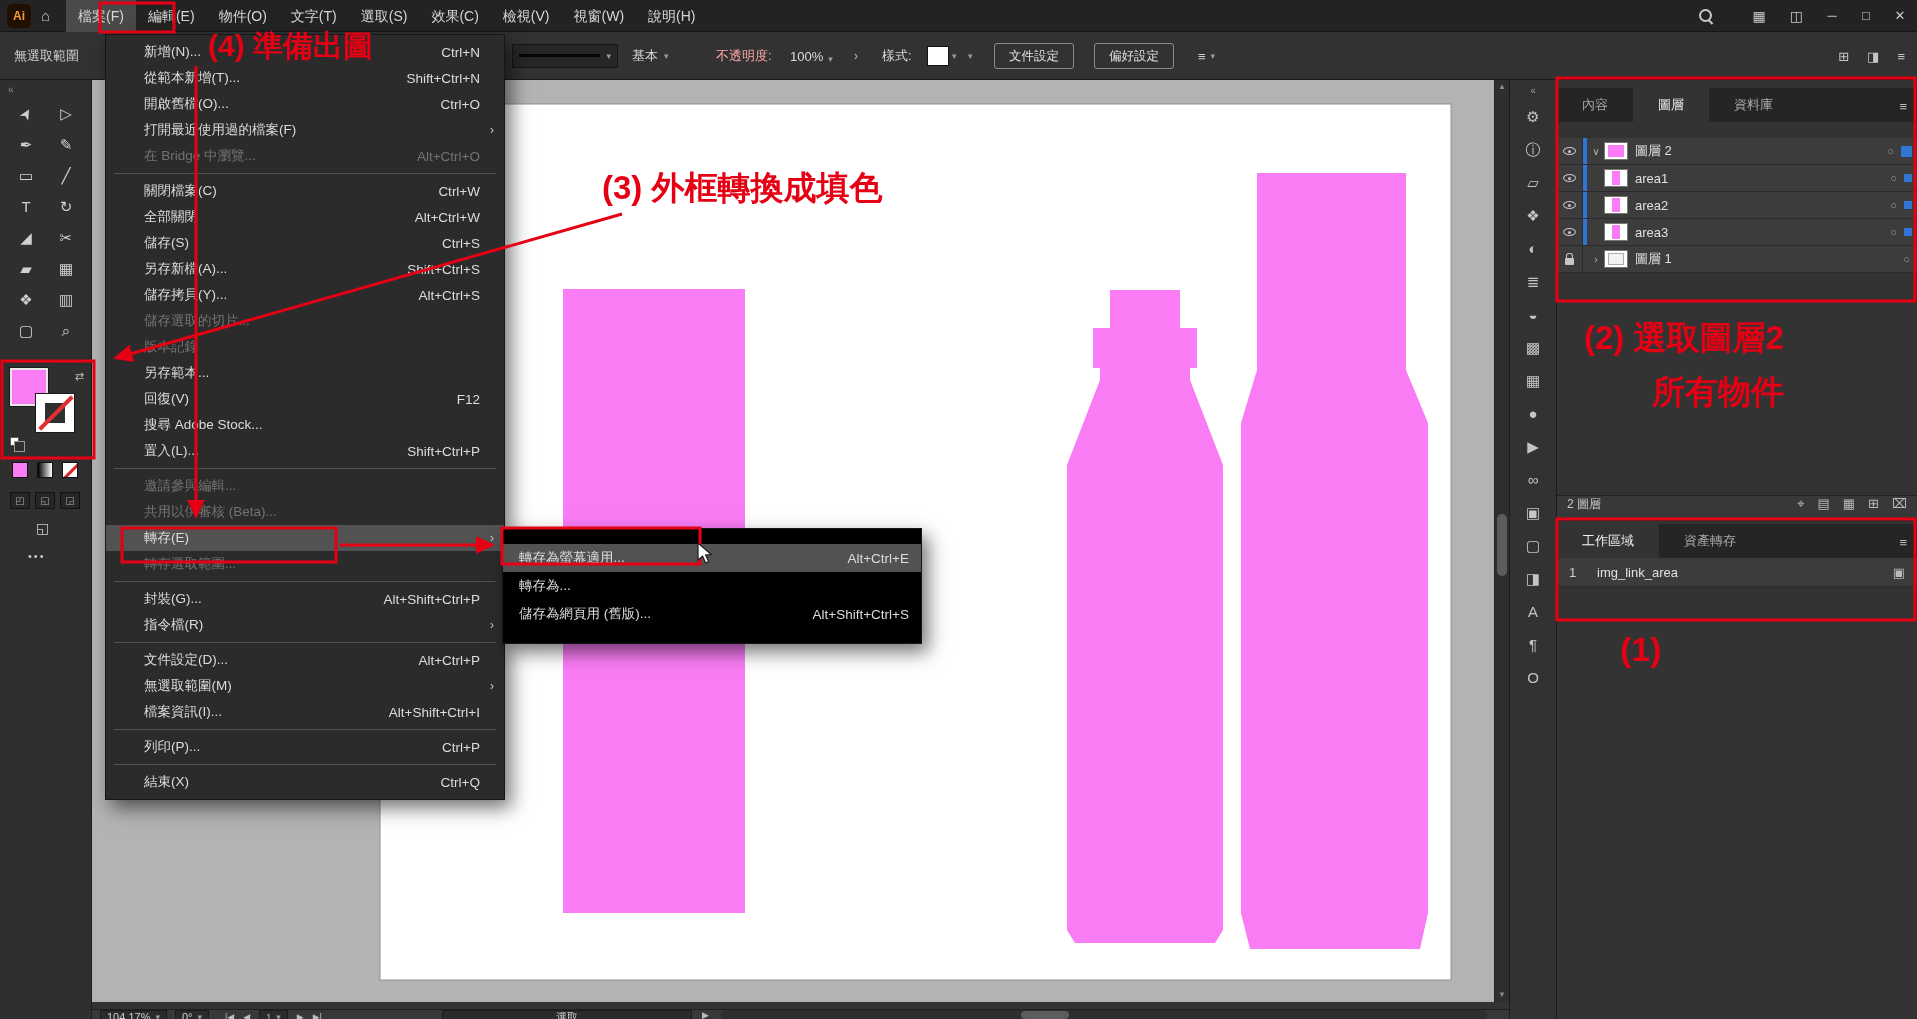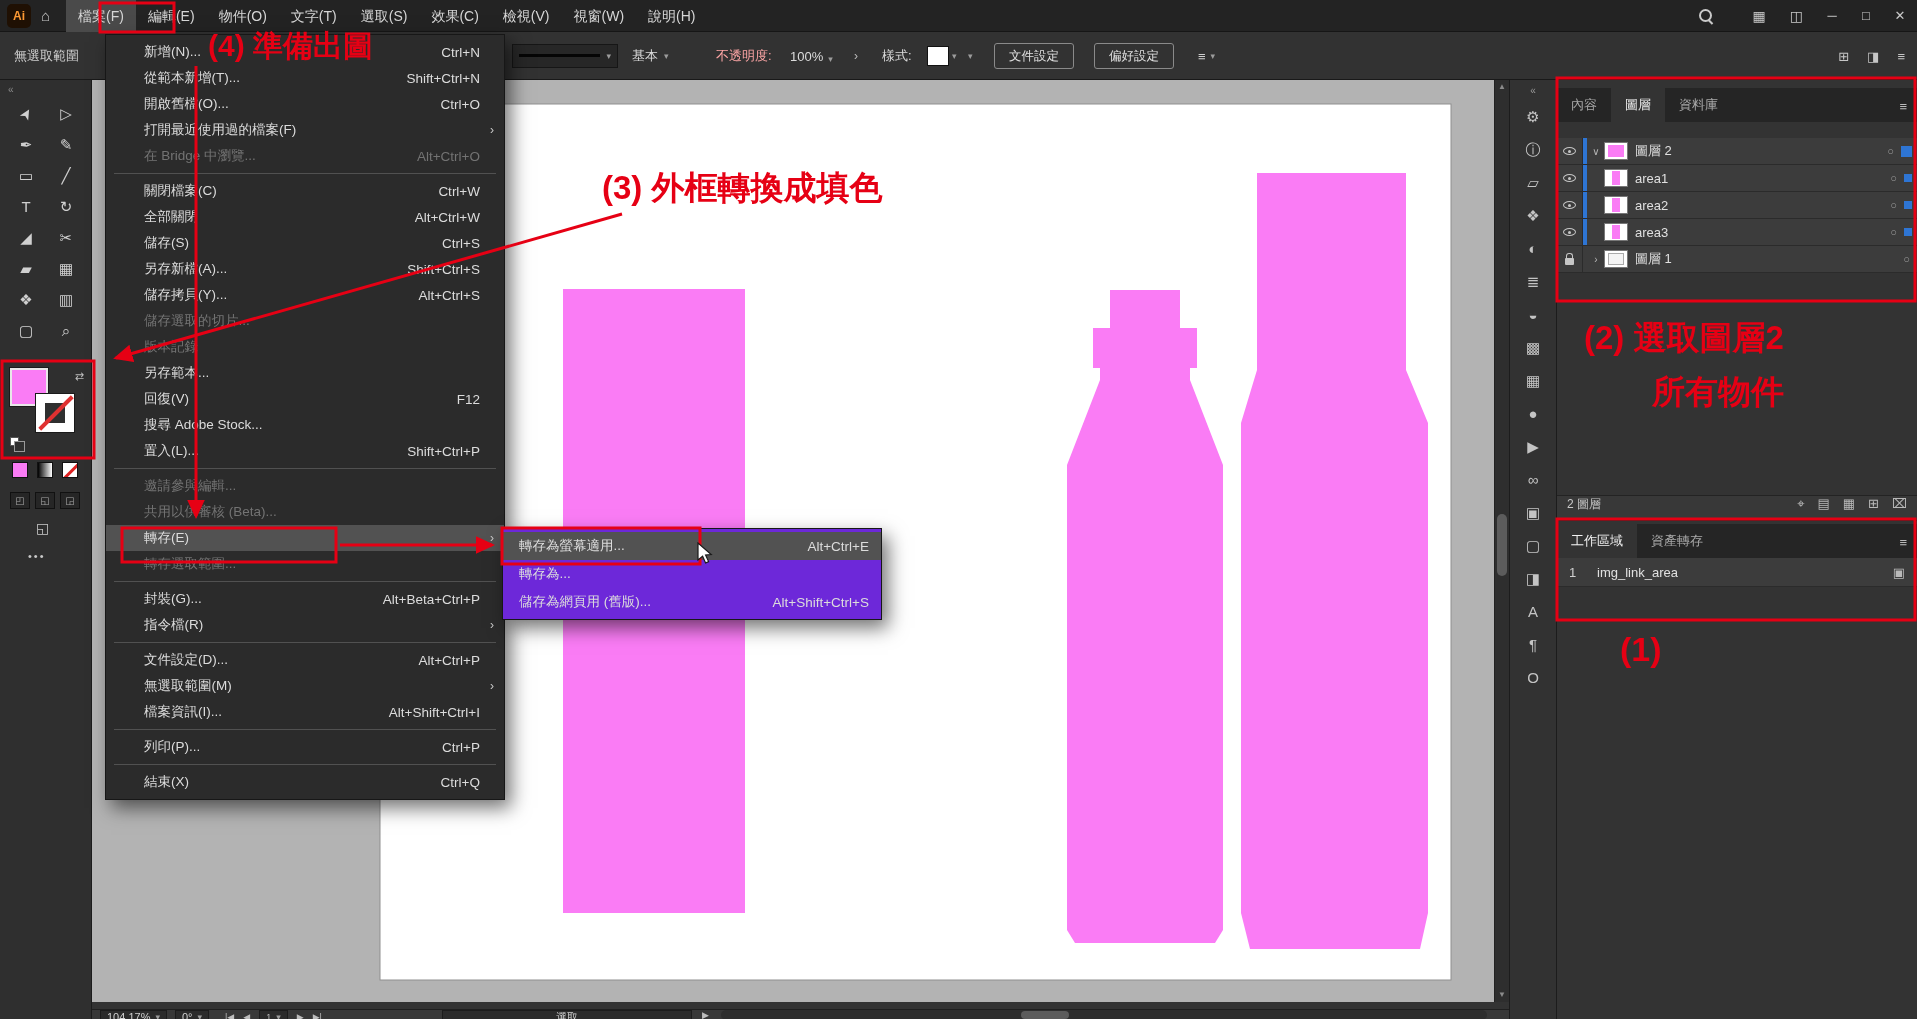--- a/index.html
+++ b/index.html
@@ -106,21 +106,21 @@
   
   #dockstrip{position:absolute;left:1509px;top:80px;width:47px;bottom:0;background:#323232;
     border-left:1px solid #1c1c1c;display:flex;flex-direction:column;align-items:center;padding-top:5px;z-index:20}
   #dock-collapse{color:#999;font-size:10px;margin-bottom:6px}
   .dock-icon{height:33px;line-height:30px;color:#c4c4c4;font-size:15px}
   
   #panels{position:absolute;left:1556px;top:80px;width:361px;bottom:0;background:#333;
     border-left:1px solid #1c1c1c;z-index:20}
   .ptabs{position:absolute;left:0;width:100%;height:34px;background:#252525;display:flex;align-items:flex-end}
   #layers-tabs{top:8px}
-  .ptab{padding:8px 14px;font-size:13px;color:#a8a8a8;white-space:nowrap}
+  .ptab{padding:8px 25px;font-size:13px;color:#a8a8a8;white-space:nowrap}
   .ptab.active{background:#333;color:#f2f2f2}
   .pmenu{margin-left:auto;color:#bbb;padding:8px 10px;font-size:13px}
   #layer-rows{position:absolute;left:0;top:58px;width:100%}
   .lrow{height:27px;border-bottom:1px solid #2b2b2b;background:#3c3c3c;display:flex;align-items:center;
     font-size:13px;color:#e0e0e0}
   .eyecol{width:26px;align-self:stretch;border-right:1px solid #2b2b2b;display:flex;align-items:center;justify-content:center;flex:none}
   .selbar{width:4px;align-self:stretch;flex:none}
   .lrow.selected .selbar{background:var(--selection-blue)}
   .chev{width:18px;text-align:center;color:#b5b5b5;font-size:10px;flex:none}
   .indent{width:18px;flex:none}
@@ -151,22 +151,22 @@
     border:1px solid #171717;box-shadow:6px 8px 18px rgba(0,0,0,.55);padding:4px 0;z-index:60}
   .fm-item{display:flex;height:26px;align-items:center;padding:0 10px 0 38px;font-size:13.5px;color:#dcdcdc;position:relative}
   .fm-item .sc{margin-left:auto;padding-left:28px;white-space:nowrap}
   .fm-item .arr{width:14px;text-align:right;font-size:12px;color:#c8c8c8}
   .fm-item.dim{color:#737373}
   .fm-item.dim .arr{color:#737373}
   .fm-item.hl{background:#525252}
   .fm-item.sep{margin-bottom:9px}
   .fm-item.sep::after{content:"";position:absolute;left:8px;right:8px;bottom:-5px;height:1px;background:#515151}
   .fm-item.gap{}
-  #export-submenu{position:absolute;left:502px;top:528px;width:380px;background:#6d28d9;
-    border:1px solid #171717;box-shadow:6px 8px 18px rgba(0,0,0,.55);padding:3px 0;z-index:61}
+  #export-submenu{position:absolute;left:502px;top:528px;width:420px;background:#000000;
+    border:1px solid #171717;box-shadow:6px 8px 18px rgba(0,0,0,.55);padding:15px 0;z-index:61}
   #export-submenu .fm-item{padding:0 12px 0 16px;height:28px}
   
   #red-overlay{position:absolute;left:0;top:0;z-index:200;pointer-events:none}
   #red-overlay rect{fill:none;stroke:var(--annotation-red);stroke-width:3}
   #red-overlay line{stroke:var(--annotation-red);stroke-width:3}
   #red-overlay marker path{fill:var(--annotation-red)}
   .red-note{position:absolute;color:var(--annotation-red);font-weight:bold;z-index:210;
     pointer-events:none;white-space:nowrap}
   #note4{left:208px;top:26px;font-size:30px}
   #note3{left:602px;top:166px;font-size:33px}
@@ -567,21 +567,21 @@
     </div>
 
     <div class="fm-item dim sep">
       <span class="lbl">轉存選取範圍...</span>
       <span class="sc"></span>
       <span class="arr"></span>
     </div>
 
     <div class="fm-item">
       <span class="lbl">封裝(G)...</span>
-      <span class="sc">Alt+Beta+Ctrl+P</span>
+      <span class="sc">Alt+Shift+Ctrl+P</span>
       <span class="arr"></span>
     </div>
 
     <div class="fm-item sep">
       <span class="lbl">指令檔(R)</span>
       <span class="sc"></span>
       <span class="arr">›</span>
     </div>
 
     <div class="fm-item">

